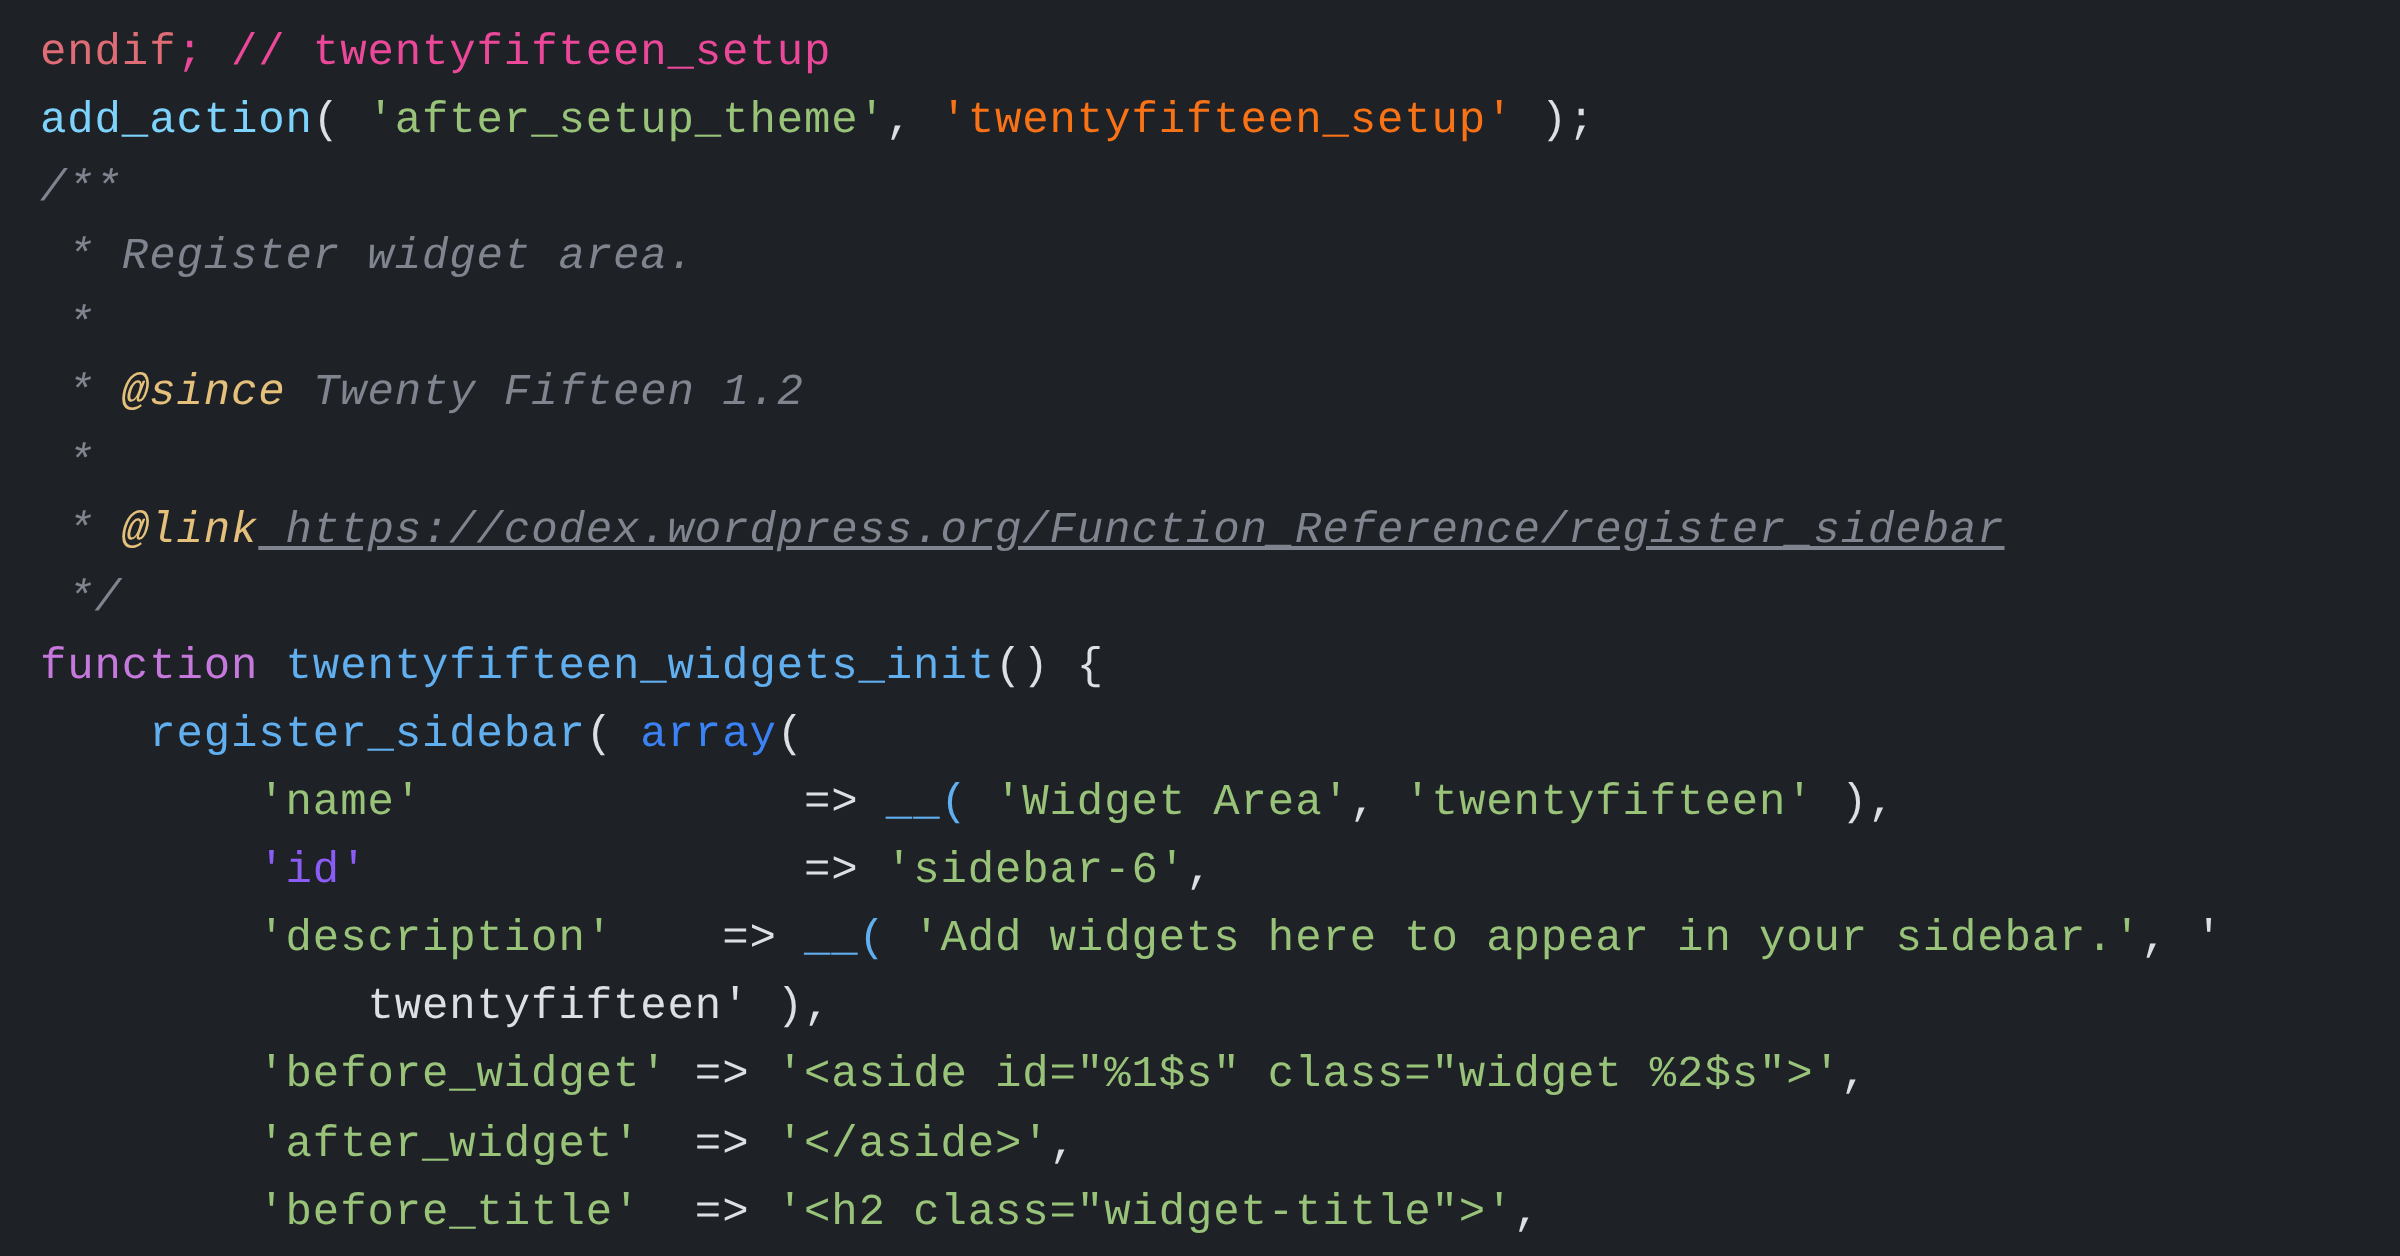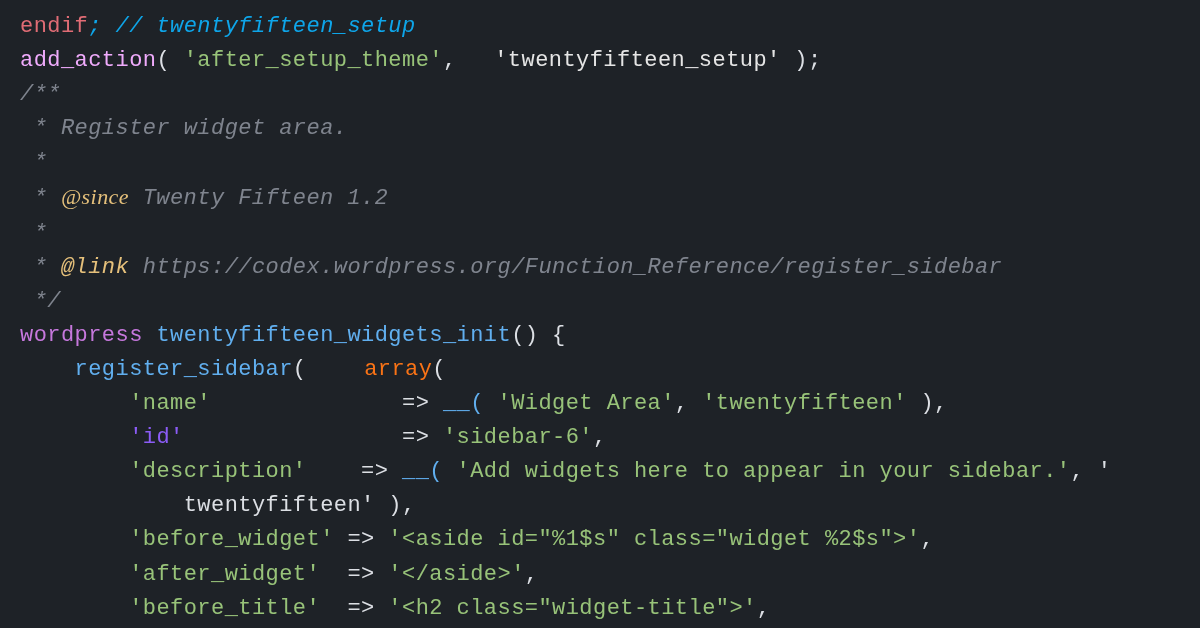--- a/index.html
+++ b/index.html
@@ -30,32 +30,32 @@
       display: block;
       white-space: pre;
       letter-spacing: 0.02em;
     }
   </style>
 </head>
 <body>
 
 <div class="code-container">
   <div id="code-lines">
-      <span class="code-line"><span style="color: rgb(224, 108, 117);">endif</span><span style="color: #0ea5e9; font-style: italic;">; // twentyfifteen_setup</span></span>
-      <span class="code-line"><span style="color: #f0abfc;">add_action</span><span style="color: rgb(220, 223, 228);">( </span><span style="color: rgb(152, 195, 121);">'after_setup_theme'</span><span style="color: rgb(220, 223, 228);">, </span><span style="color: #e5e5e5; margin-left: 24px;">'twentyfifteen_setup'</span><span style="color: rgb(220, 223, 228);"> );</span></span>
+      <span class="code-line"><span style="color: rgb(224, 108, 117);">endif</span><span style="color: #ec4899; ">; // twentyfifteen_setup</span></span>
+      <span class="code-line"><span style="color: #7dd3fc;">add_action</span><span style="color: rgb(220, 223, 228);">( </span><span style="color: rgb(152, 195, 121);">'after_setup_theme'</span><span style="color: rgb(220, 223, 228);">, </span><span style="color: #f97316;">'twentyfifteen_setup'</span><span style="color: rgb(220, 223, 228);"> );</span></span>
       <span class="code-line"><span style="color: rgb(171, 178, 191);"></span></span>
       <span class="code-line"><span style="color: rgb(127, 132, 142); font-style: italic;">/**</span></span>
       <span class="code-line"><span style="color: rgb(127, 132, 142); font-style: italic;"> * Register widget area.</span></span>
       <span class="code-line"><span style="color: rgb(127, 132, 142); font-style: italic;"> *</span></span>
-      <span class="code-line"><span style="color: rgb(127, 132, 142); font-style: italic;"> * </span><span style="color: rgb(229, 192, 123); font-style: italic; font-family: Liberation Serif, serif;">@since</span><span style="color: rgb(127, 132, 142); font-style: italic;"> Twenty Fifteen 1.2</span></span>
+      <span class="code-line"><span style="color: rgb(127, 132, 142); font-style: italic;"> * </span><span style="color: rgb(229, 192, 123); font-style: italic;">@since</span><span style="color: rgb(127, 132, 142); font-style: italic;"> Twenty Fifteen 1.2</span></span>
       <span class="code-line"><span style="color: rgb(127, 132, 142); font-style: italic;"> *</span></span>
-      <span class="code-line"><span style="color: rgb(127, 132, 142); font-style: italic;"> * </span><span style="color: rgb(229, 192, 123); font-style: italic; margin-top: 40px;">@link</span><span style="color: rgb(127, 132, 142); font-style: italic;"> https://codex.wordpress.org/Function_Reference/register_sidebar</span></span>
+      <span class="code-line"><span style="color: rgb(127, 132, 142); font-style: italic;"> * </span><span style="color: rgb(229, 192, 123); font-style: italic; margin-top: 40px;">@link</span><span style="color: rgb(127, 132, 142); font-style: italic; text-decoration: underline;"> https://codex.wordpress.org/Function_Reference/register_sidebar</span></span>
       <span class="code-line"><span style="color: rgb(127, 132, 142); font-style: italic;"> */</span></span>
-      <span class="code-line"><span style="color: rgb(198, 120, 221);">wordpress</span><span style="color: rgb(97, 175, 239);"> twentyfifteen_widgets_init</span><span style="color: rgb(220, 223, 228);">() {</span></span>
-      <span class="code-line"><span style="color: rgb(97, 175, 239);">    register_sidebar</span><span style="color: rgb(220, 223, 228);">( </span><span style="color: #f97316; margin-left: 44px;">array</span><span style="color: rgb(220, 223, 228);">(</span></span>
+      <span class="code-line"><span style="color: rgb(198, 120, 221);">function</span><span style="color: rgb(97, 175, 239);"> twentyfifteen_widgets_init</span><span style="color: rgb(220, 223, 228);">() {</span></span>
+      <span class="code-line"><span style="color: rgb(97, 175, 239);">    register_sidebar</span><span style="color: rgb(220, 223, 228);">( </span><span style="color: #3b82f6;">array</span><span style="color: rgb(220, 223, 228);">(</span></span>
       <span class="code-line"><span style="color: rgb(171, 178, 191);">        </span><span style="color: rgb(152, 195, 121);">'name'</span><span style="color: rgb(220, 223, 228);">              =&gt; </span><span style="color: rgb(97, 175, 239);">__(</span><span style="color: rgb(152, 195, 121);"> 'Widget Area'</span><span style="color: rgb(220, 223, 228);">, </span><span style="color: rgb(152, 195, 121);">'twentyfifteen'</span><span style="color: rgb(220, 223, 228);"> ),</span></span>
       <span class="code-line"><span style="color: rgb(171, 178, 191);">        </span><span style="color: #8b5cf6;">'id'</span><span style="color: rgb(220, 223, 228);">                =&gt; </span><span style="color: rgb(152, 195, 121);">'sidebar-6'</span><span style="color: rgb(220, 223, 228);">,</span></span>
       <span class="code-line"><span style="color: rgb(171, 178, 191);">        </span><span style="color: rgb(152, 195, 121);">'description'</span><span style="color: rgb(220, 223, 228);">    =&gt; </span><span style="color: rgb(97, 175, 239);">__(</span><span style="color: rgb(152, 195, 121);"> 'Add widgets here to appear in your sidebar.'</span><span style="color: rgb(220, 223, 228);">, '</span></span>
       <span class="code-line"><span style="color: rgb(220, 223, 228);">            twentyfifteen' ),</span></span>
       <span class="code-line"><span style="color: rgb(171, 178, 191);">        </span><span style="color: rgb(152, 195, 121);">'before_widget'</span><span style="color: rgb(220, 223, 228);"> =&gt; </span><span style="color: rgb(152, 195, 121);">'&lt;aside id="%1$s" class="widget %2$s"&gt;'</span><span style="color: rgb(220, 223, 228);">,</span></span>
       <span class="code-line"><span style="color: rgb(171, 178, 191);">        </span><span style="color: rgb(152, 195, 121);">'after_widget'</span><span style="color: rgb(220, 223, 228);">  =&gt; </span><span style="color: rgb(152, 195, 121);">'&lt;/aside&gt;'</span><span style="color: rgb(220, 223, 228);">,</span></span>
       <span class="code-line"><span style="color: rgb(171, 178, 191);">        </span><span style="color: rgb(152, 195, 121); font-family: Liberation Mono, monospace;">'before_title'</span><span style="color: rgb(220, 223, 228);">  =&gt; </span><span style="color: rgb(152, 195, 121);">'&lt;h2 class="widget-title"&gt;'</span><span style="color: rgb(220, 223, 228);">,</span></span>
       <span class="code-line"><span style="color: rgb(171, 178, 191);">        </span><span style="color: rgb(152, 195, 121);">'after_title'</span><span style="color: rgb(220, 223, 228);">   =&gt; </span><span style="color: rgb(152, 195, 121);">'&lt;/h2&gt;'</span><span style="color: rgb(220, 223, 228);">,</span></span>
     </div>
 </div>

